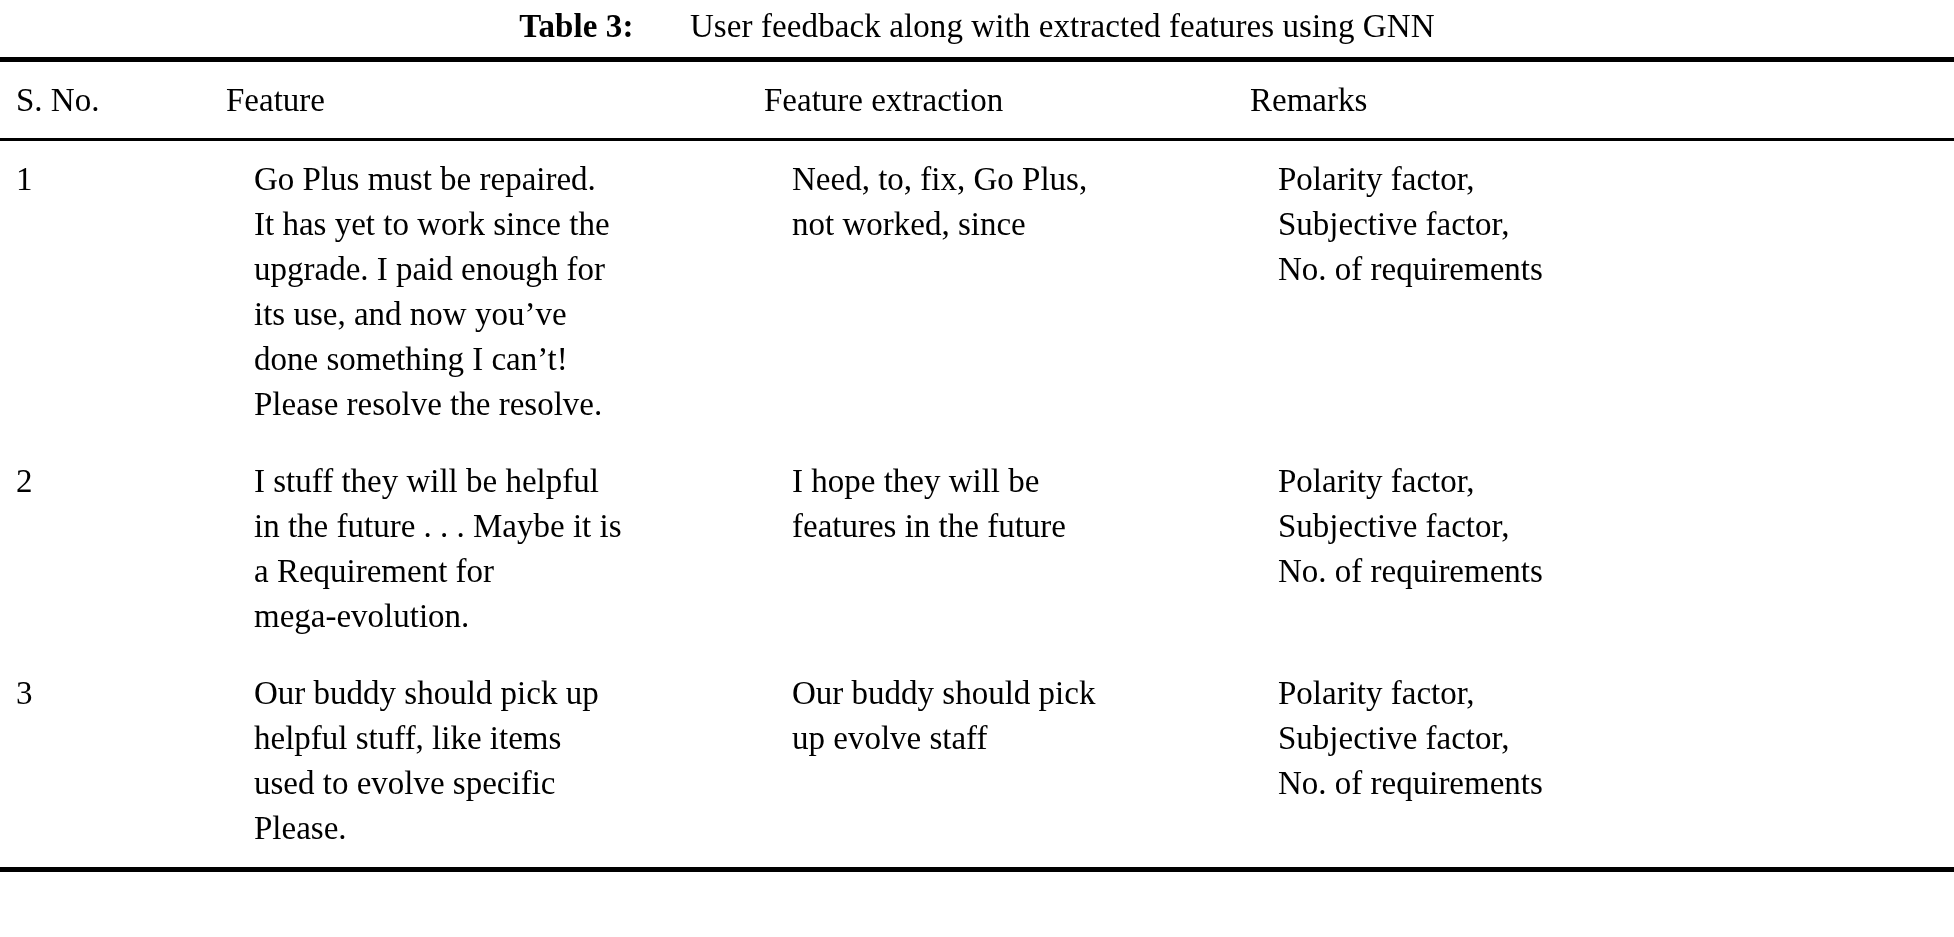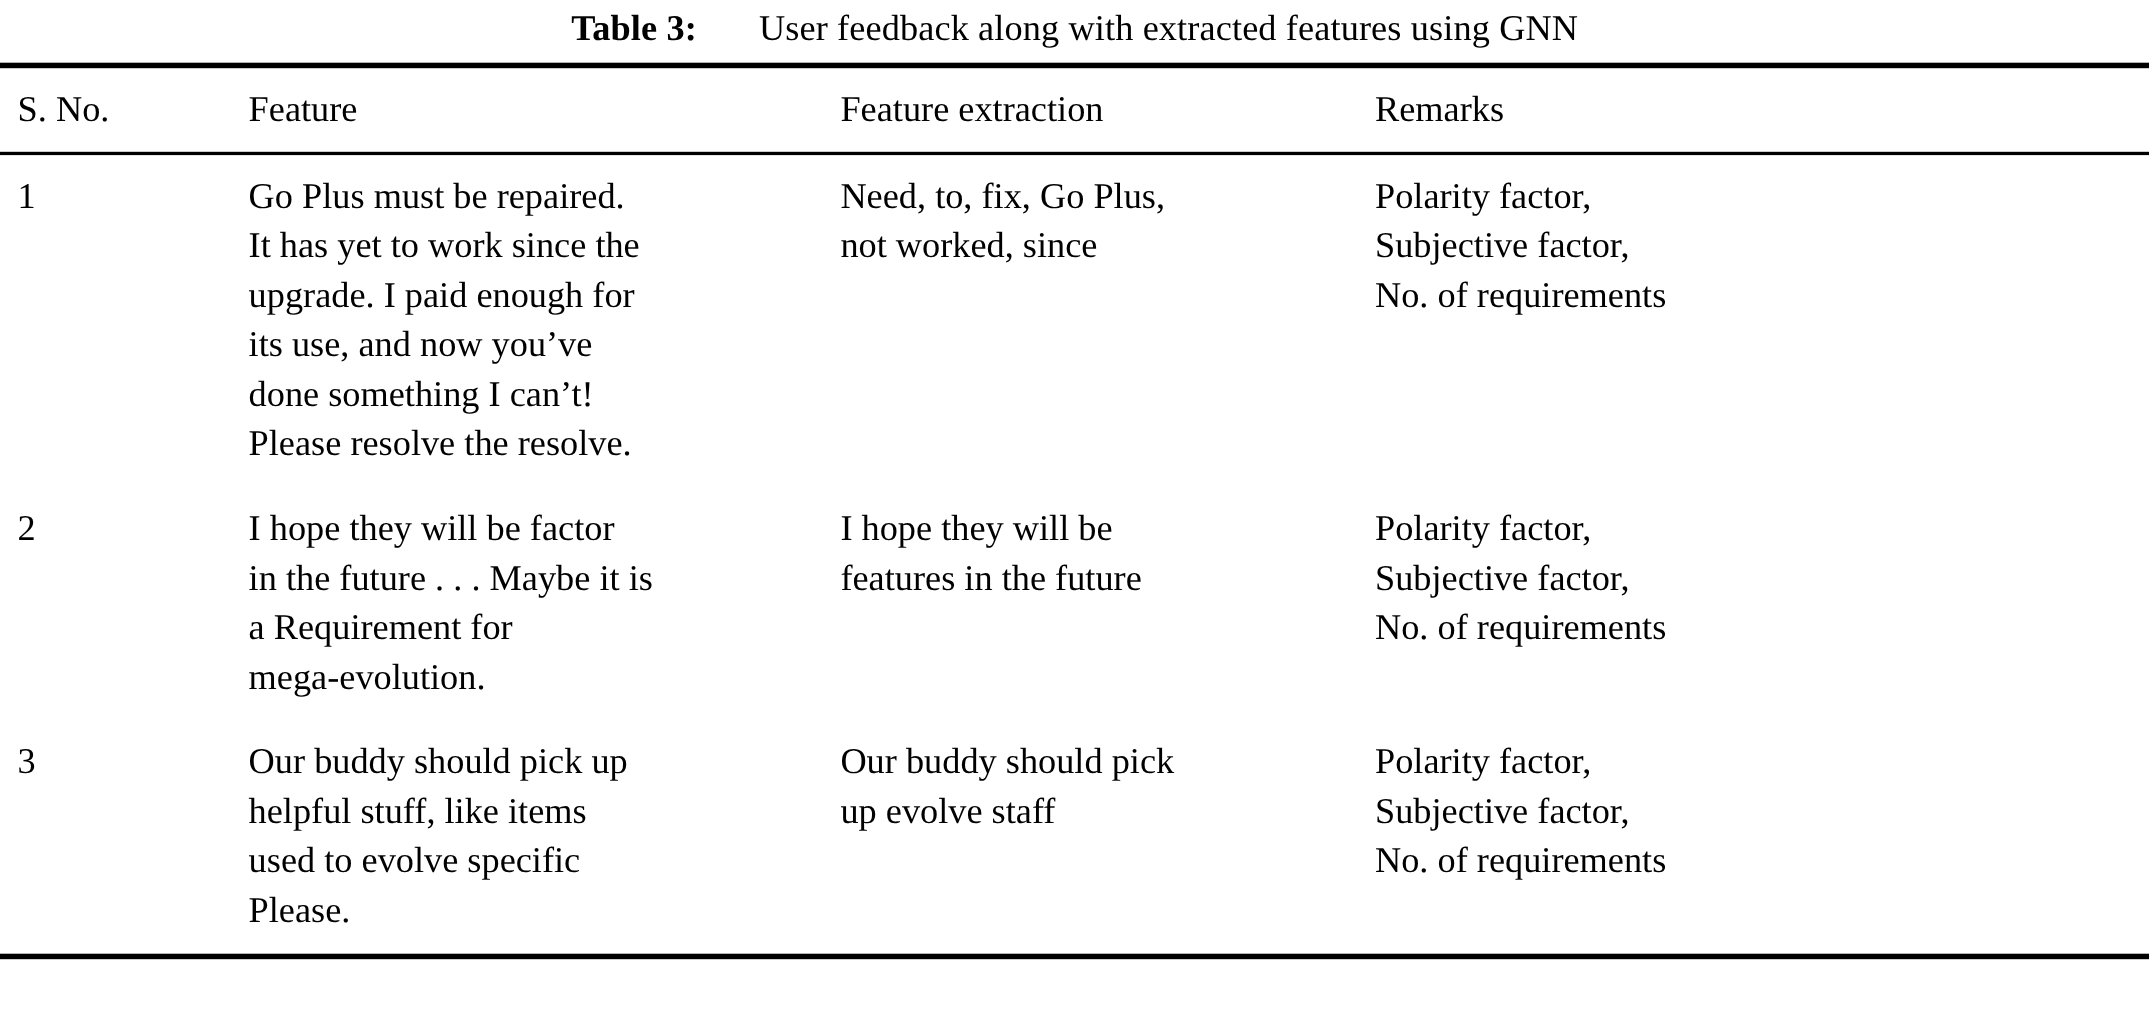--- a/index.html
+++ b/index.html
@@ -80,20 +80,21 @@
   }
   .body-row td {
     font-size: 33px;
     line-height: 45px;
     padding-top: 9px;
     padding-bottom: 6px;
   }
   .cell-lines > span {
     display: block;
     white-space: pre;
+    margin-left: 28px;
   }
   .last-row td {
     padding-bottom: 10px;
   }
 </style>
 </head>
 <body>
 
 <div class="page">
 
@@ -149,21 +150,21 @@
         <td class="cell-lines">
           <span>Polarity factor,</span>
           <span>Subjective factor,</span>
           <span>No. of requirements</span>
         </td>
       </tr>
 
       <tr class="body-row">
         <td>2</td>
         <td class="cell-lines">
-          <span>I hope they will be factor</span>
+          <span>I stuff they will be helpful</span>
           <span>in the future . . . Maybe it is</span>
           <span>a Requirement for</span>
           <span>mega-evolution.</span>
         </td>
         <td class="cell-lines">
           <span>I hope they will be</span>
           <span>features in the future</span>
         </td>
         <td class="cell-lines">
           <span>Polarity factor,</span>

